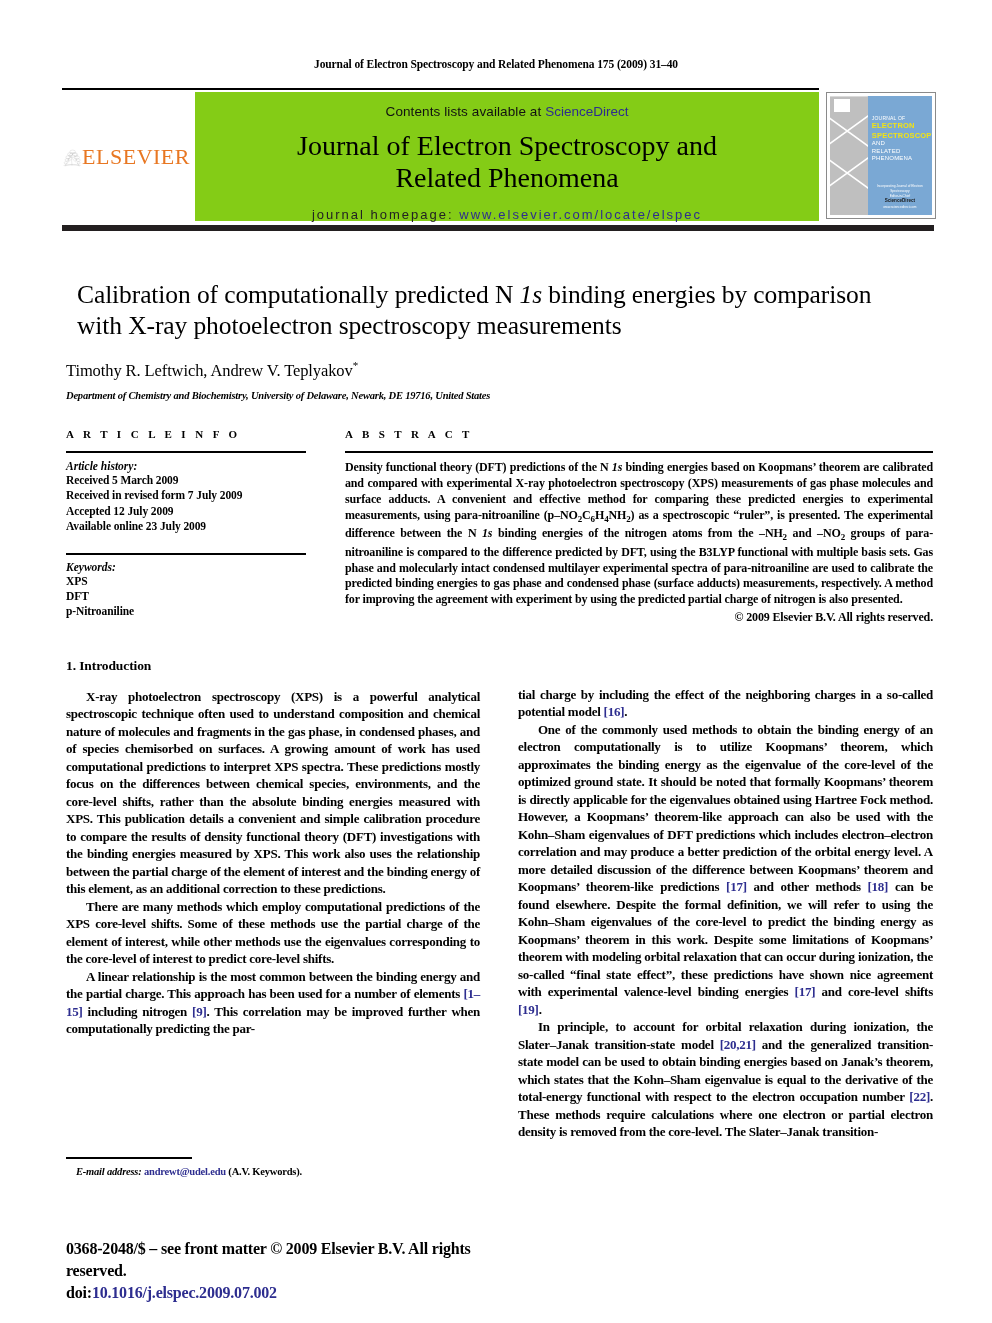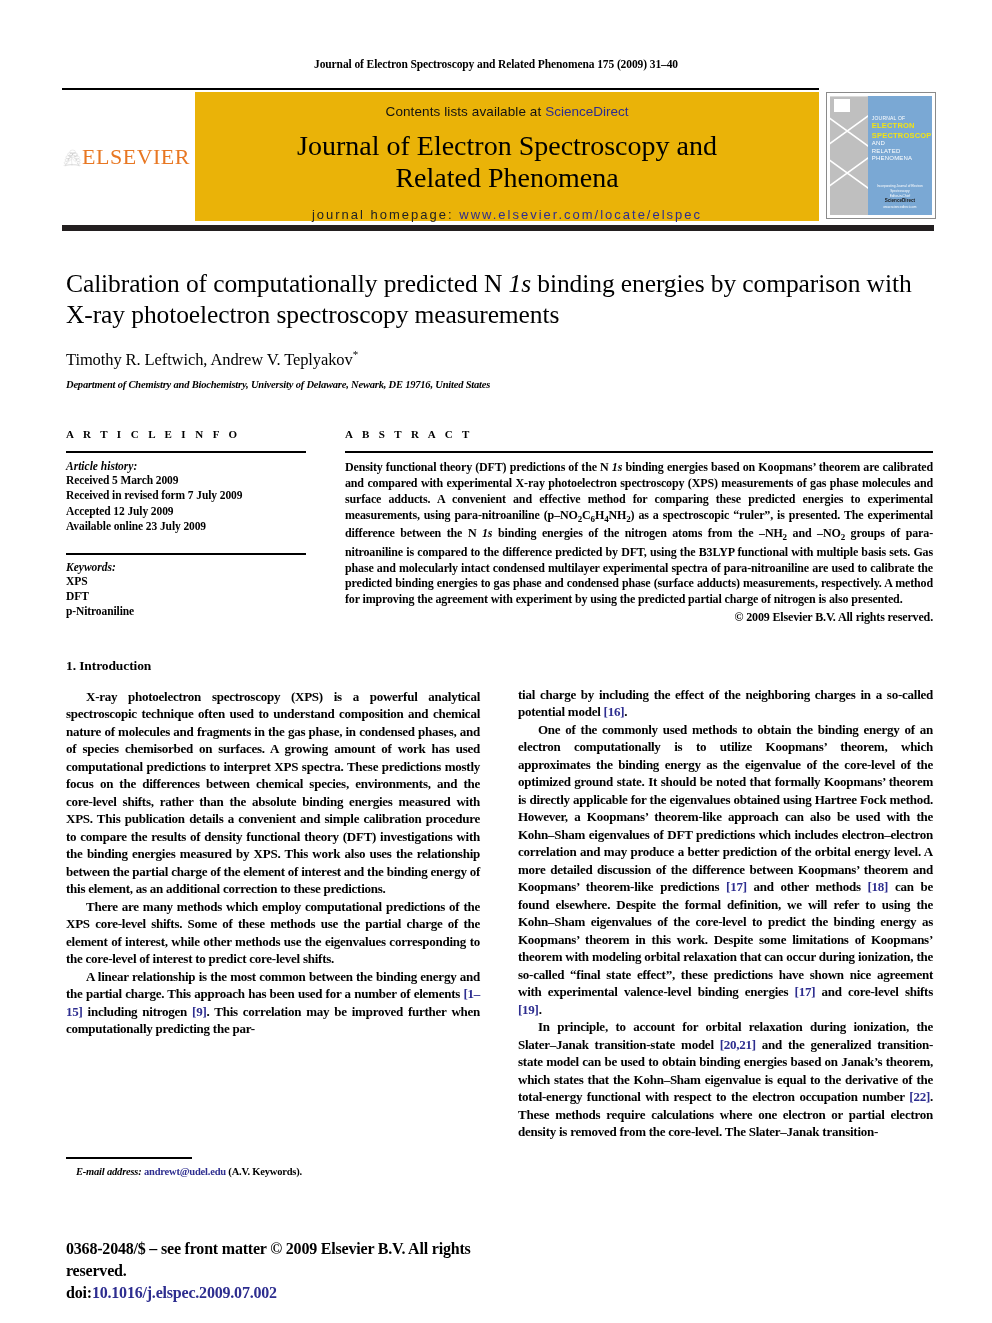--- a/index.html
+++ b/index.html
@@ -73,21 +73,21 @@
     line-height: 1;
     margin-bottom: 2px;
   }
 
   .sd-panel {
     position: absolute;
     top: 4px;
     left: 133px;
     width: 624px;
     height: 129px;
-    background: #eab308;
+    background: #84cc16;
     text-align: center;
   }
   .sd-contents {
     font-family: "Liberation Sans", sans-serif;
     font-size: 13.5px;
     color: #111;
     padding-top: 12px;
     letter-spacing: 0.1px;
   }
   .sd-contents .sd-link {
@@ -169,21 +169,21 @@
     background: #231f20;
   }
 
   
   .title-block { position: absolute; top: 268px; left: 66px; width: 866px; }
   .paper-title {
     font-size: 25.5px;
     line-height: 1.22;
     font-weight: normal;
     color: #000;
-    margin: 0;
+    margin: 11px;
     letter-spacing: -0.1px;
   }
   .paper-title em { font-style: italic; }
   .authors {
     margin-top: 18px;
     font-size: 16.5px;
     color: #000;
     letter-spacing: -0.1px;
   }
   .authors .star { font-size: 11px; vertical-align: super; }

